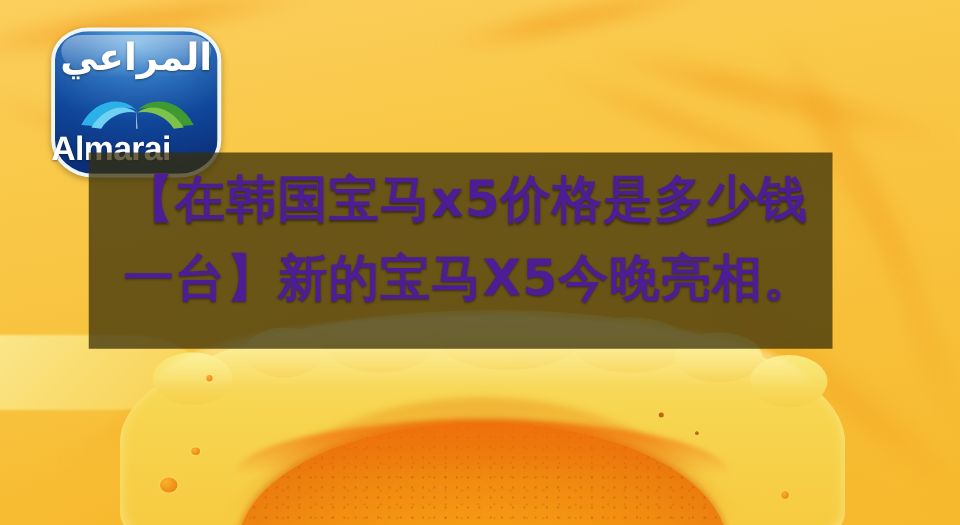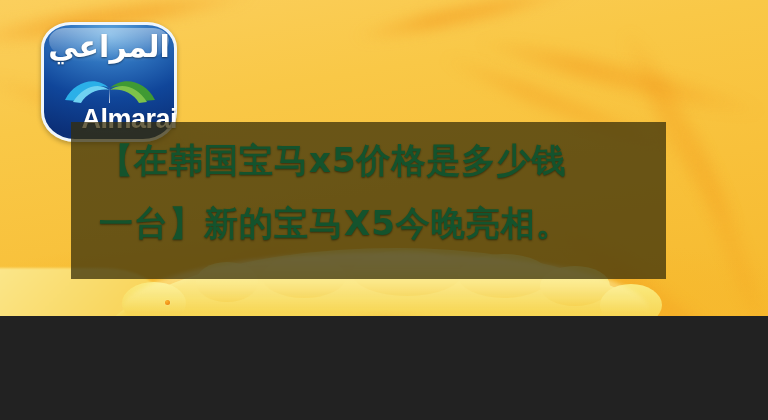--- a/index.html
+++ b/index.html
@@ -7,21 +7,21 @@
     padding: 0;
     background: #222;
   }
   body {
     font-family: "Liberation Sans", "DejaVu Sans", sans-serif;
   }
 
   #stage {
     position: relative;
     width: 768px;
-    height: 316px;
+    height: 420px;
     overflow: hidden;
     background: #f7c23c;
   }
 
   
   .bg-base {
     position: absolute;
     inset: 0;
     background:
       radial-gradient(ellipse 120% 70% at 50% 112%, #f08a12 0%, #f4a11c 18%, #f7b92e 34%, rgba(247,196,62,0) 58%),
@@ -182,21 +182,21 @@
     direction: rtl;
     text-shadow: 0 1px 2px rgba(0,0,0,.45);
     font-family: "DejaVu Sans", sans-serif;
   }
   
   .swoosh { position: absolute; left: 22px; top: 52px; width: 94px; height: 30px; }
   .logo-latin {
     position: absolute;
     left: 0; right: 0;
     bottom: 9px;
-    text-align: right;
+    text-align: left;
     color: #ffffff;
     font-size: 27px;
     line-height: 1;
     font-weight: 700;
     letter-spacing: -0.5px;
     text-shadow: 0 1px 2px rgba(0,0,0,.4);
     font-family: "Liberation Sans", sans-serif;
   }
 
   
@@ -206,22 +206,22 @@
     top: 122px;
     width: 595px;
     height: 157px;
     background: rgba(55,46,8,.74);
   }
   .caption-text {
     position: absolute;
     left: 28px;
     top: 13px;
     right: 10px;
-    color: #14532d;
-    font-size: 34px;
+    color: #4c1d95;
+    font-size: 40px;
     line-height: 51px;
     font-weight: 700;
     letter-spacing: 1px;
     white-space: nowrap;
     font-family: "DejaVu Sans", "Liberation Sans", sans-serif;
     text-shadow: 0 1px 2px rgba(0,0,0,.45);
   }
 </style>
 </head>
 <body>

